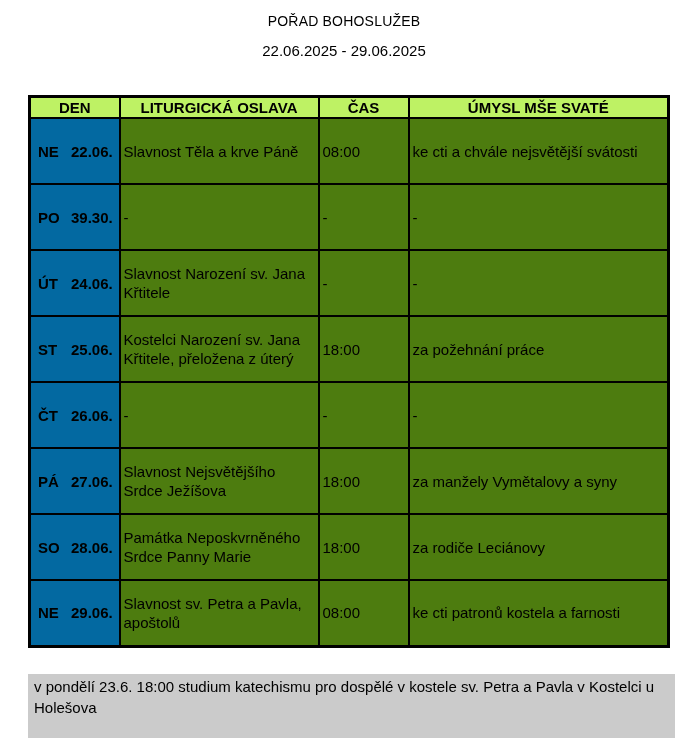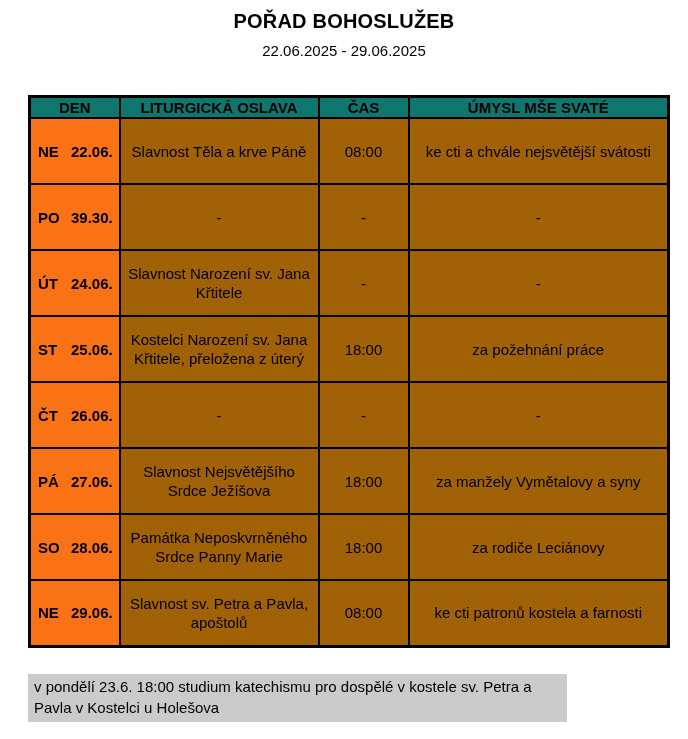--- a/index.html
+++ b/index.html
@@ -16,22 +16,22 @@
     background: #ffffff;
     overflow: hidden;
   }
   .title-block {
     position: absolute;
     top: 10px; left: 0;
     width: 100%;
     text-align: center;
   }
   .title-line {
-    font-weight: bold;
-    font-size: 20px;
+    font-weight: normal;
+    font-size: 14px;
     line-height: 22px;
     letter-spacing: 0.2px;
   }
   .date-line {
     font-size: 15px;
     line-height: 22px;
     margin-top: 8px;
   }
   table.schedule {
     position: absolute;
@@ -39,54 +39,53 @@
     border-collapse: collapse;
     table-layout: fixed;
     border: 3px solid #000000;
   }
   .schedule th, .schedule td {
     border: 2px solid #000000;
     font-size: 15px;
     overflow: hidden;
   }
   .schedule th {
-    background: #0f766e;
+    background: #bef264;
     font-weight: bold;
     height: 20px;
     padding: 1px 2px;
     text-align: center;
   }
   .schedule td {
     height: 66px;
     padding: 1px 3px;
-    text-align: center;
     vertical-align: middle;
     line-height: 19px;
-    background: #a16207;
+    background: #4d7c0f;
   }
   .schedule td.day-cell {
-    background: #f97316;
+    background: #0369a1;
     font-weight: bold;
     text-align: left;
     padding-left: 7px;
     white-space: nowrap;
   }
   .day-cell .day-abbrev { display: inline-block; min-width: 24px; margin-right: 9px; }
   .col-den       { width: 90px;  }
   .col-oslava    { width: 199px; }
   .col-cas       { width: 90px;  }
   .col-umysl     { width: 260px; }
   .footer-note {
     position: absolute;
     left: 28px; top: 674px;
-    width: 539px;
+    width: 647px;
     background: #cbcbcb;
     font-size: 15px;
     line-height: 21px;
-    padding: 2px 6px 4px 6px;
+    padding: 2px 6px 20px 6px;
   }
 </style>
 </head>
 <body>
 
 <div class="page">
 
   <div class="title-block">
     <div class="title-line">POŘAD BOHOSLUŽEB</div>
     <div class="date-line">22.06.2025 - 29.06.2025</div>

